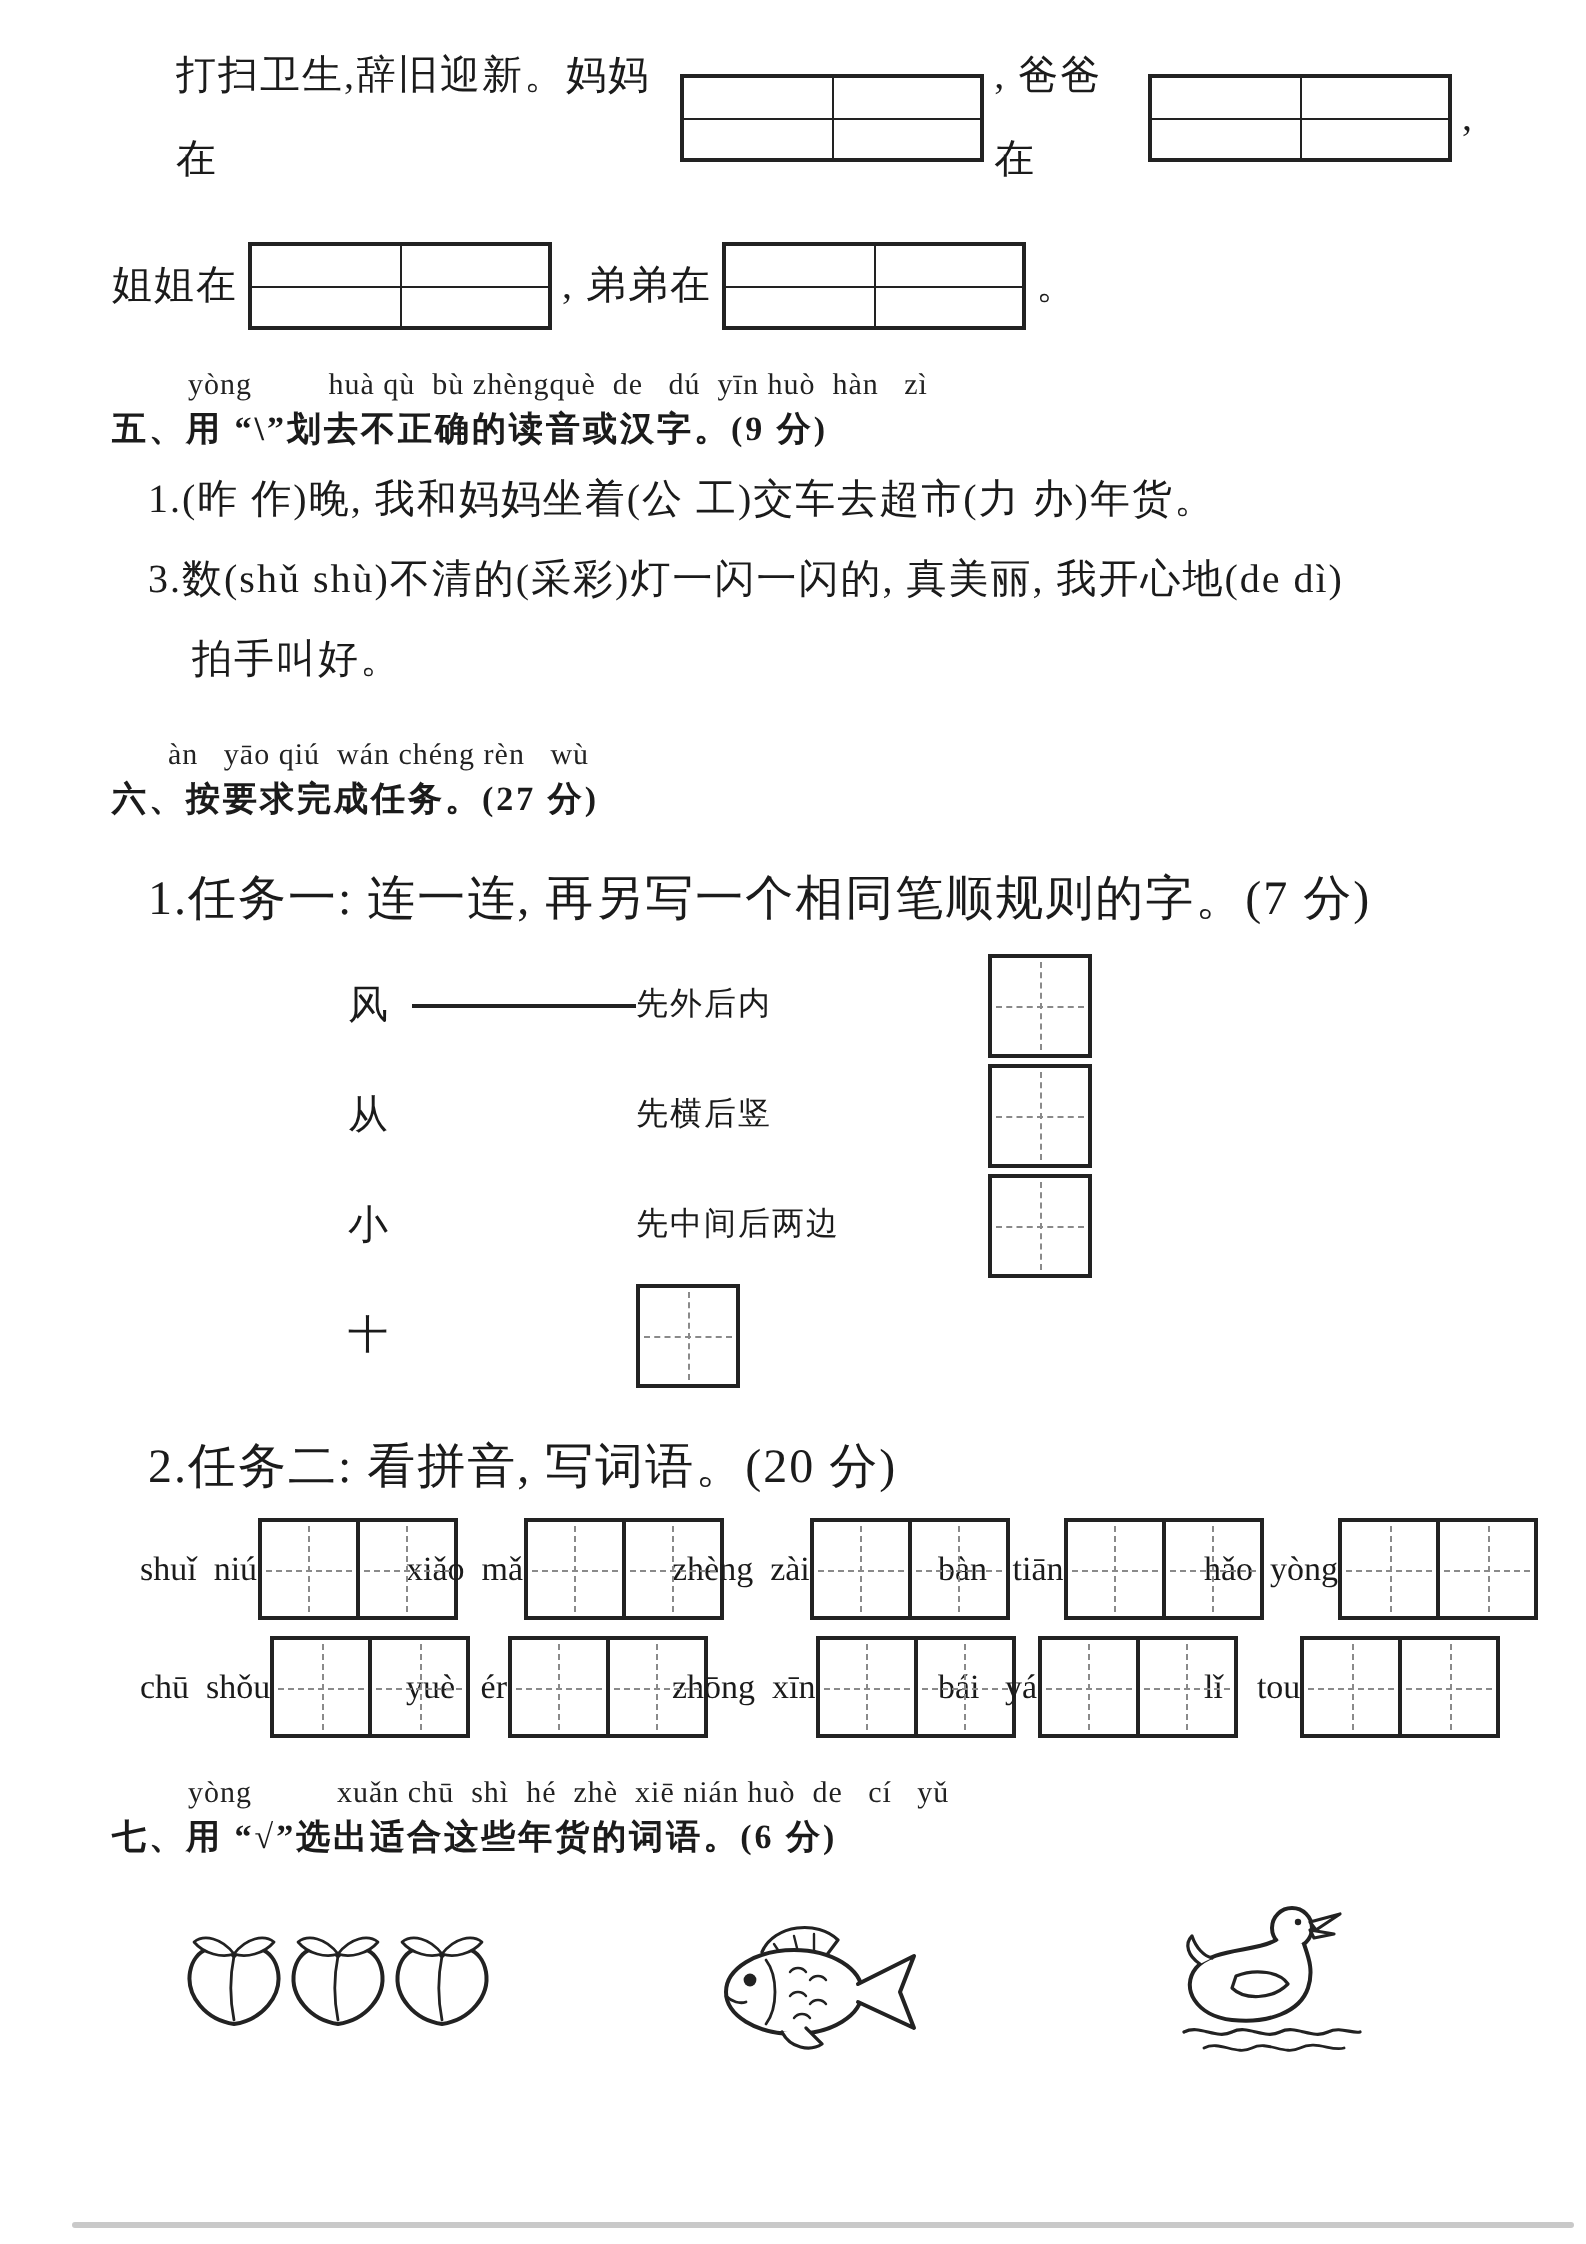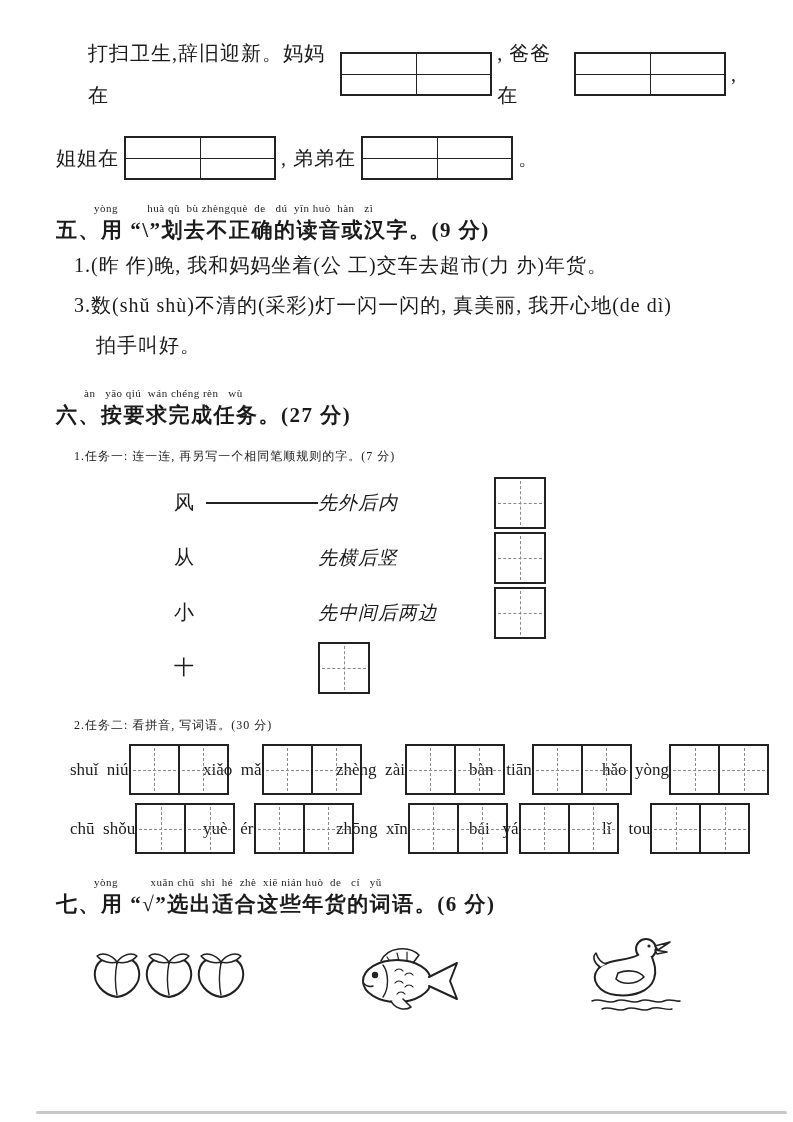--- a/index.html
+++ b/index.html
@@ -1,50 +1,50 @@
 <!DOCTYPE html>
 <html><head>
 <meta charset="utf-8">
 <style>
   html,body{margin:0;padding:0;background:#ffffff;}
   .page{
     position:relative;
     width:793px;height:1122px;
     box-sizing:border-box;
-    padding:32px 56px 0 56px;
+    padding:17px 56px 0 56px;
     background:#ffffff;
     color:#1b1b1b;
     font-family:"Liberation Serif","DejaVu Serif",serif;
     overflow:hidden;
   }
   .cn{letter-spacing:1px;}
   
   .fill-line{display:flex;align-items:center;font-size:20px;line-height:42px;margin-bottom:16px;}
   .fill-line.l1{margin-left:32px;margin-bottom:20px;}
   .ansbox{
     width:148px;height:40px;border:2px solid #222;
     position:relative;margin:0 5px;flex:none;background:#fff;
   }
   .ansbox::before{content:'';position:absolute;left:50%;top:0;bottom:0;border-left:1.5px solid #222;}
   .ansbox::after{content:'';position:absolute;top:50%;left:0;right:0;border-top:1.5px solid #222;}
   
-  .pinyin{font-size:11px;line-height:13px;white-space:pre;letter-spacing:.5px;color:#222;}
-  .sec-title{font-size:21px;font-weight:700;letter-spacing:1.5px;line-height:30px;}
+  .pinyin{font-size:15px;line-height:13px;white-space:pre;letter-spacing:.5px;color:#222;}
+  .sec-title{font-size:17px;font-weight:700;letter-spacing:1.5px;line-height:30px;}
   .sec{margin-top:22px;}
   
   .item{font-size:20px;line-height:40px;margin-left:18px;letter-spacing:1px;}
   .item-cont{font-size:20px;line-height:40px;margin-left:40px;letter-spacing:1px;}
   
-  .task-title{font-size:12px;letter-spacing:1px;margin:18px 0 10px 18px;}
+  .task-title{font-size:24px;letter-spacing:1px;margin:18px 0 10px 18px;}
   .match{margin-left:118px;}
   .m-row{display:flex;align-items:center;height:55px;}
   .m-char{width:32px;font-size:20px;flex:none;}
   .m-line{width:112px;flex:none;}
   .m-line .rule-line{border-top:2px solid #222;width:100%;}
-  .m-rule{width:176px;font-size:19px;letter-spacing:1px;flex:none;font-style:italic;}
+  .m-rule{width:176px;font-size:16px;letter-spacing:1px;flex:none;}
   .tian-box{
     width:48px;height:48px;border:2px solid #222;position:relative;flex:none;background:#fff;
   }
   .tian-box::before{content:'';position:absolute;left:50%;top:2px;bottom:2px;border-left:1px dashed #8a8a8a;}
   .tian-box::after{content:'';position:absolute;top:50%;left:2px;right:2px;border-top:1px dashed #8a8a8a;}
   
   .wrow{display:flex;margin-left:14px;margin-top:8px;}
   .wgroup{width:133px;display:flex;flex-direction:row;align-items:center;flex:none;}
   .wpinyin{font-size:17px;line-height:24px;white-space:pre;}
   .word-box{display:flex;border:2px solid #222;background:#fff;}
@@ -116,21 +116,21 @@
         <div class="m-rule">先中间后两边</div>
         <div class="tian-box"></div>
       </div>
       <div class="m-row">
         <div class="m-char">十</div>
         <div class="m-line"></div>
         <div class="tian-box"></div>
       </div>
     </div>
 
-    <div class="task-title cn" style="margin-top:22px">2.任务二: 看拼音, 写词语。(30 分)</div>
+    <div class="task-title cn" style="margin-top:22px">2.任务二: 看拼音, 写词语。(20 分)</div>
     <div class="wrow">
       <div class="wgroup">
         <div class="wpinyin">shuǐ  niú</div>
         <div class="word-box">
             <div class="word-cell"></div>
             <div class="word-cell"></div>
           </div>
       </div>
       <div class="wgroup">
         <div class="wpinyin">xiǎo  mǎ</div>

